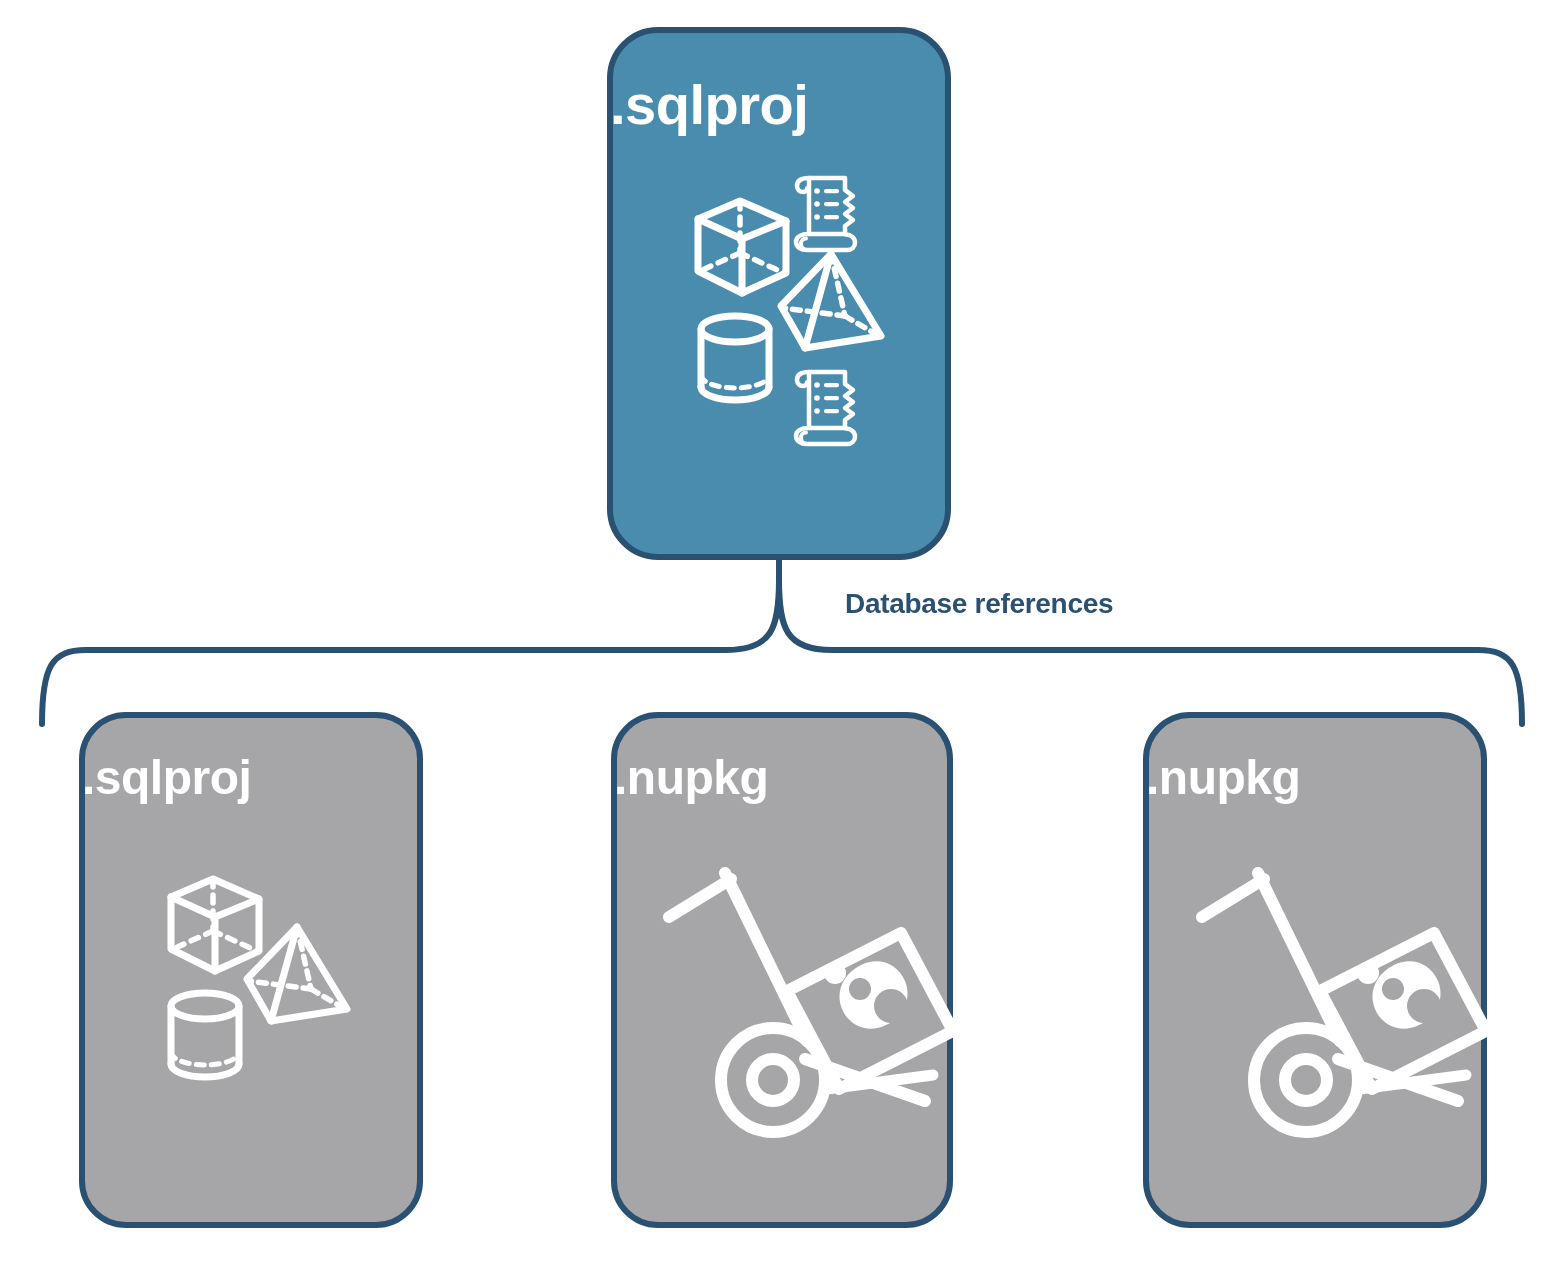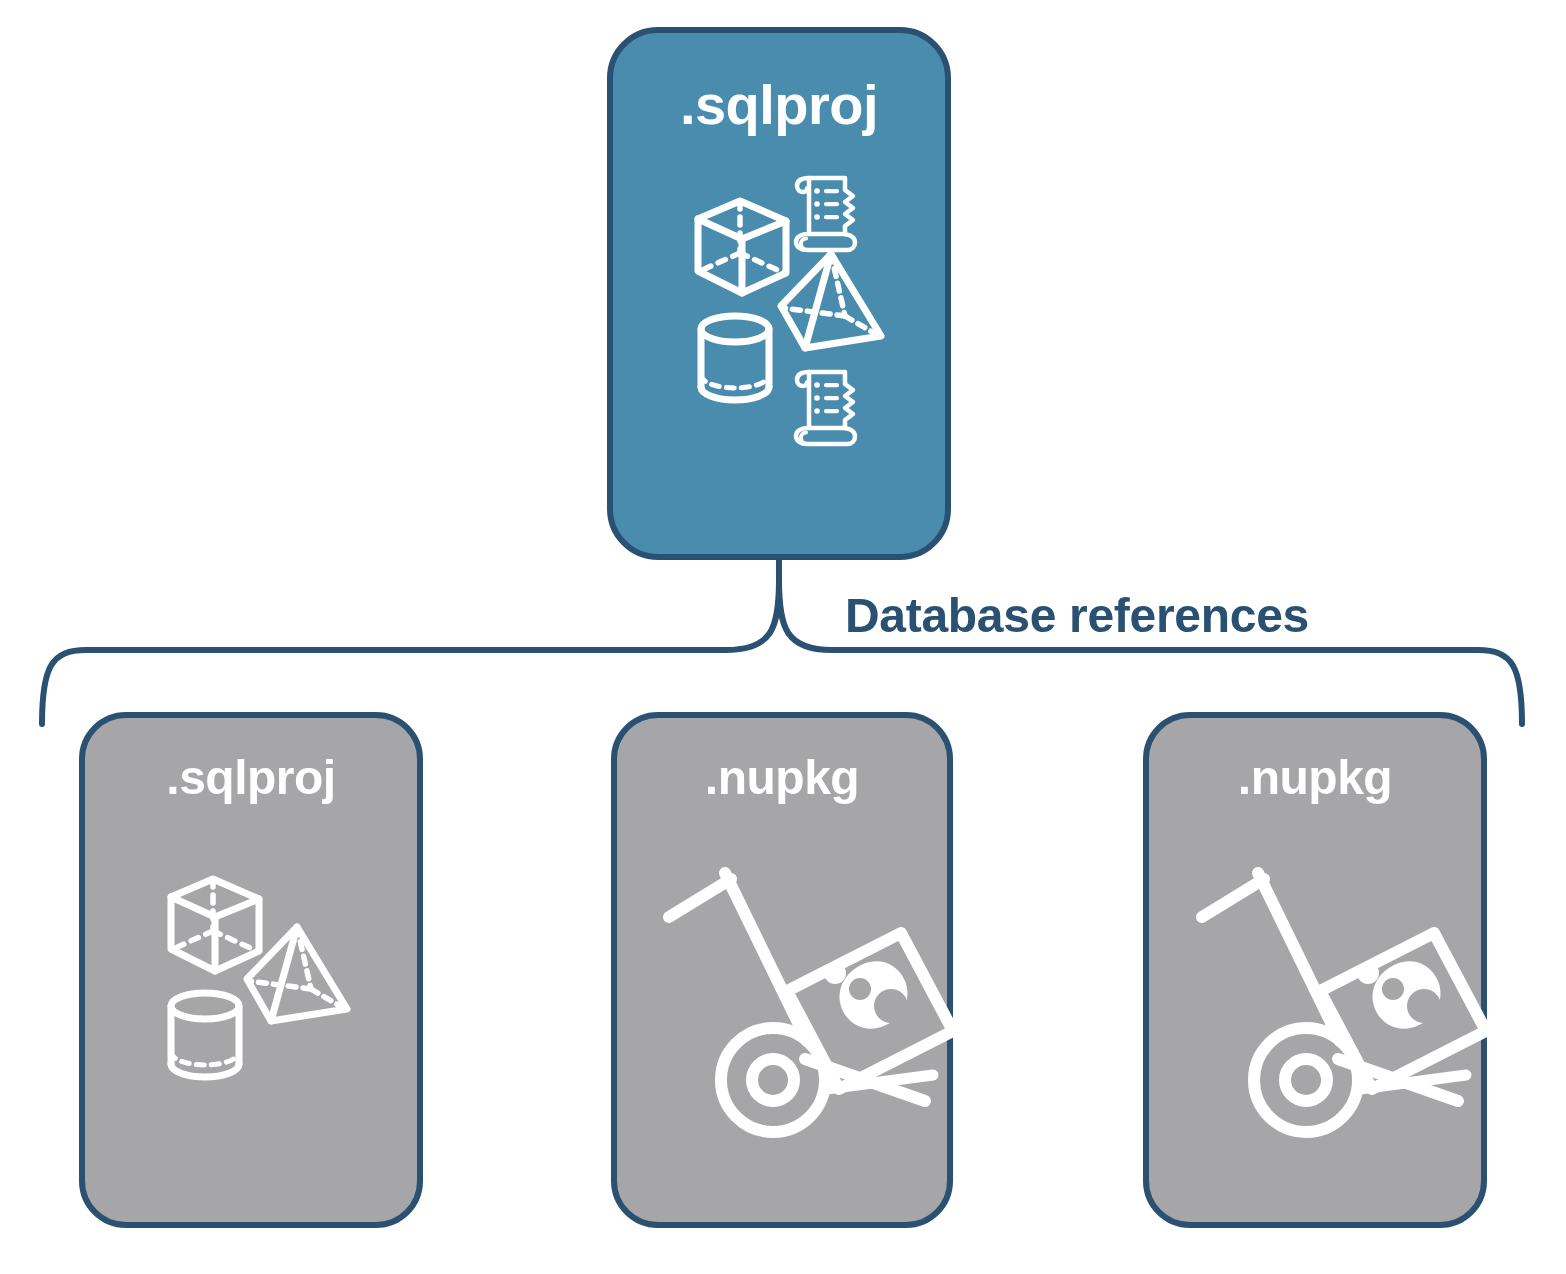--- a/index.html
+++ b/index.html
@@ -24,21 +24,21 @@
     position: absolute;
     left: 0; top: 0;
     width: 1566px;
     height: 1274px;
   }
   .node-label {
     position: absolute;
     color: #ffffff;
     font-weight: bold;
     letter-spacing: -0.5px;
-    text-align: center;
+    text-align: left;
     white-space: nowrap;
     user-select: none;
   }
   #label-top {
     left: 610px;
     top: 72px;
     width: 338px;
     font-size: 56px;
   }
   #label-b1 {
@@ -56,21 +56,21 @@
   #label-b3 {
     left: 1146px;
     top: 750px;
     width: 338px;
     font-size: 48px;
   }
   #bracket-caption {
     position: absolute;
     left: 845px;
     top: 588px;
-    font-size: 48px;
+    font-size: 28px;
     font-weight: bold;
     color: #2B5172;
     white-space: nowrap;
     letter-spacing: -0.3px;
     user-select: none;
   }
 </style>
 </head>
 <body>
 

